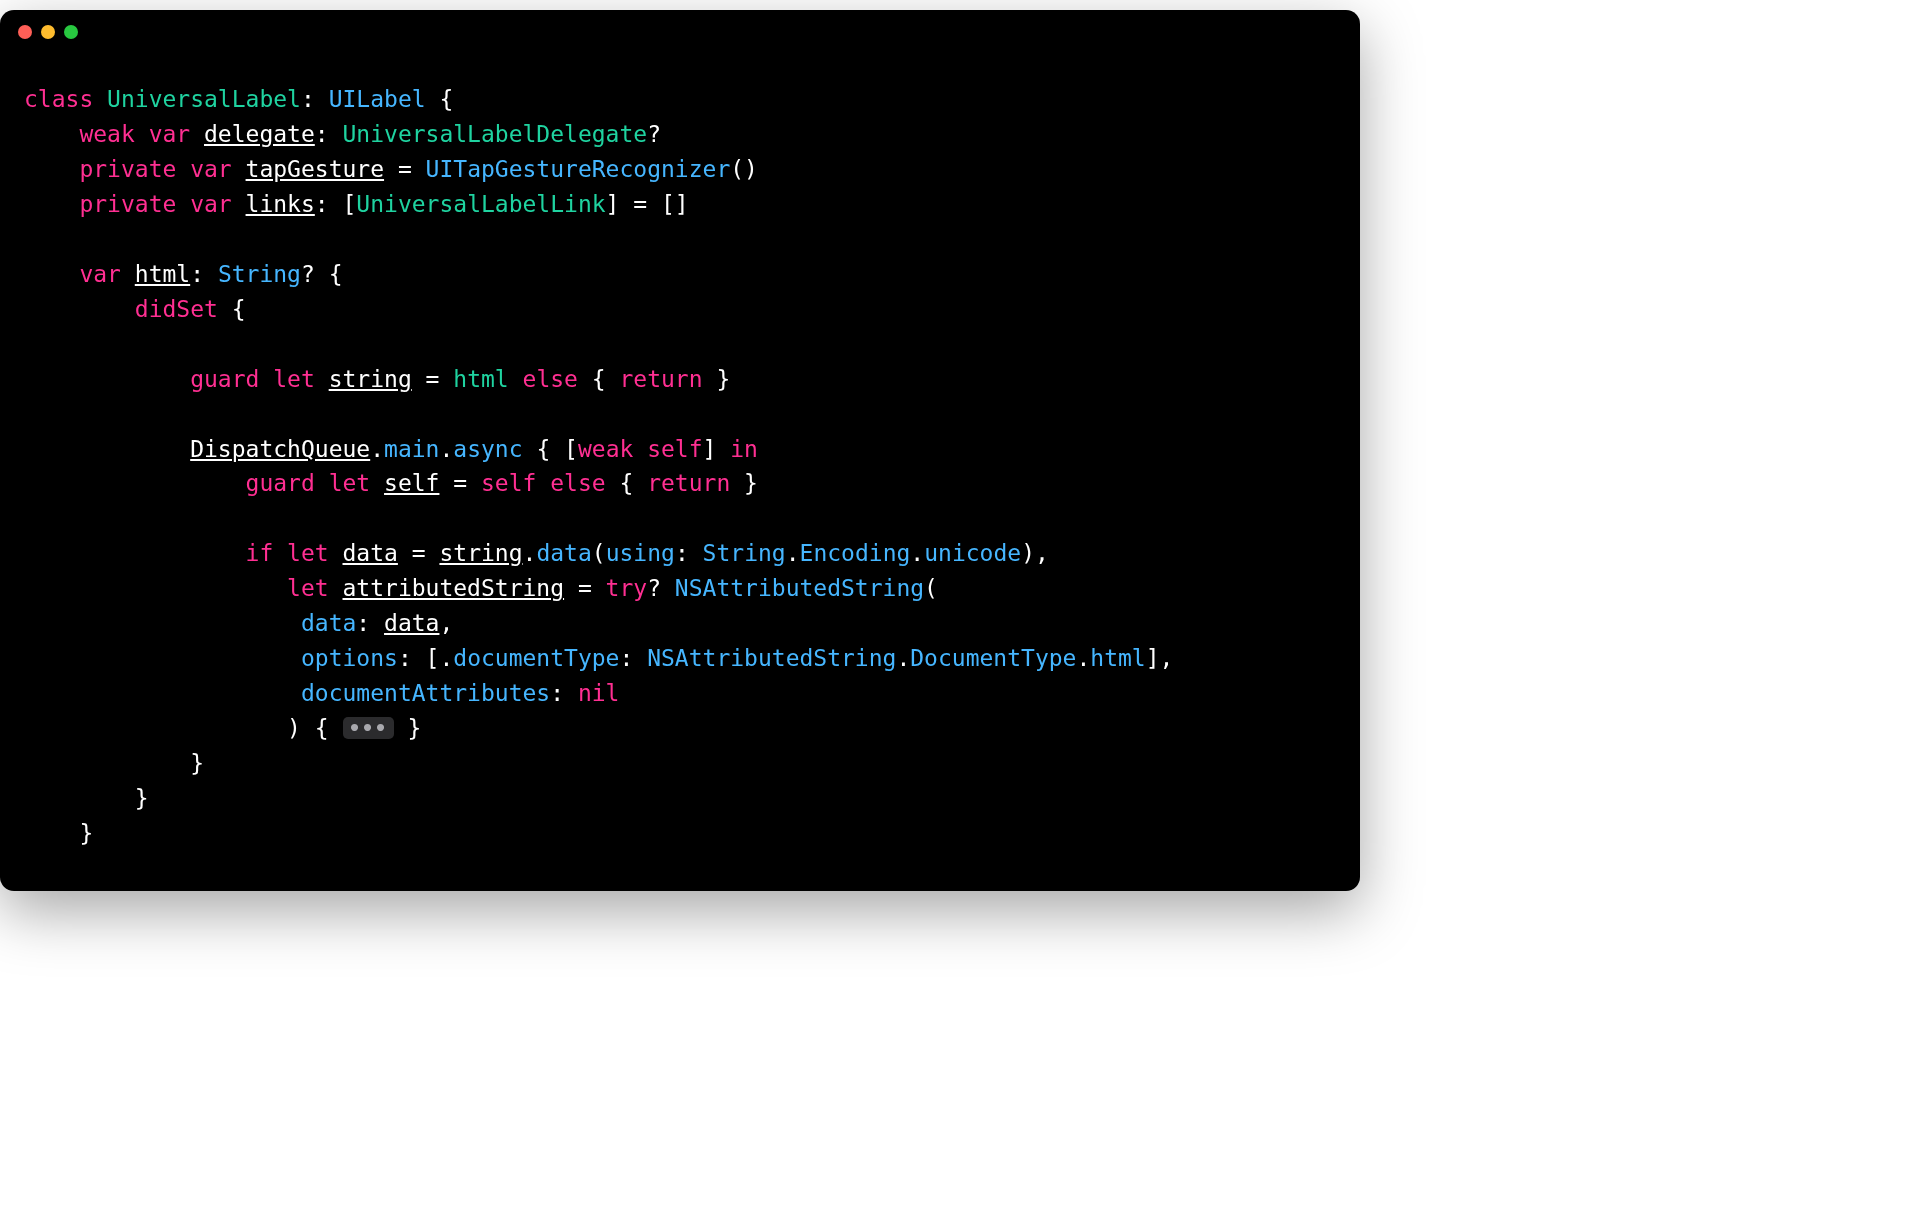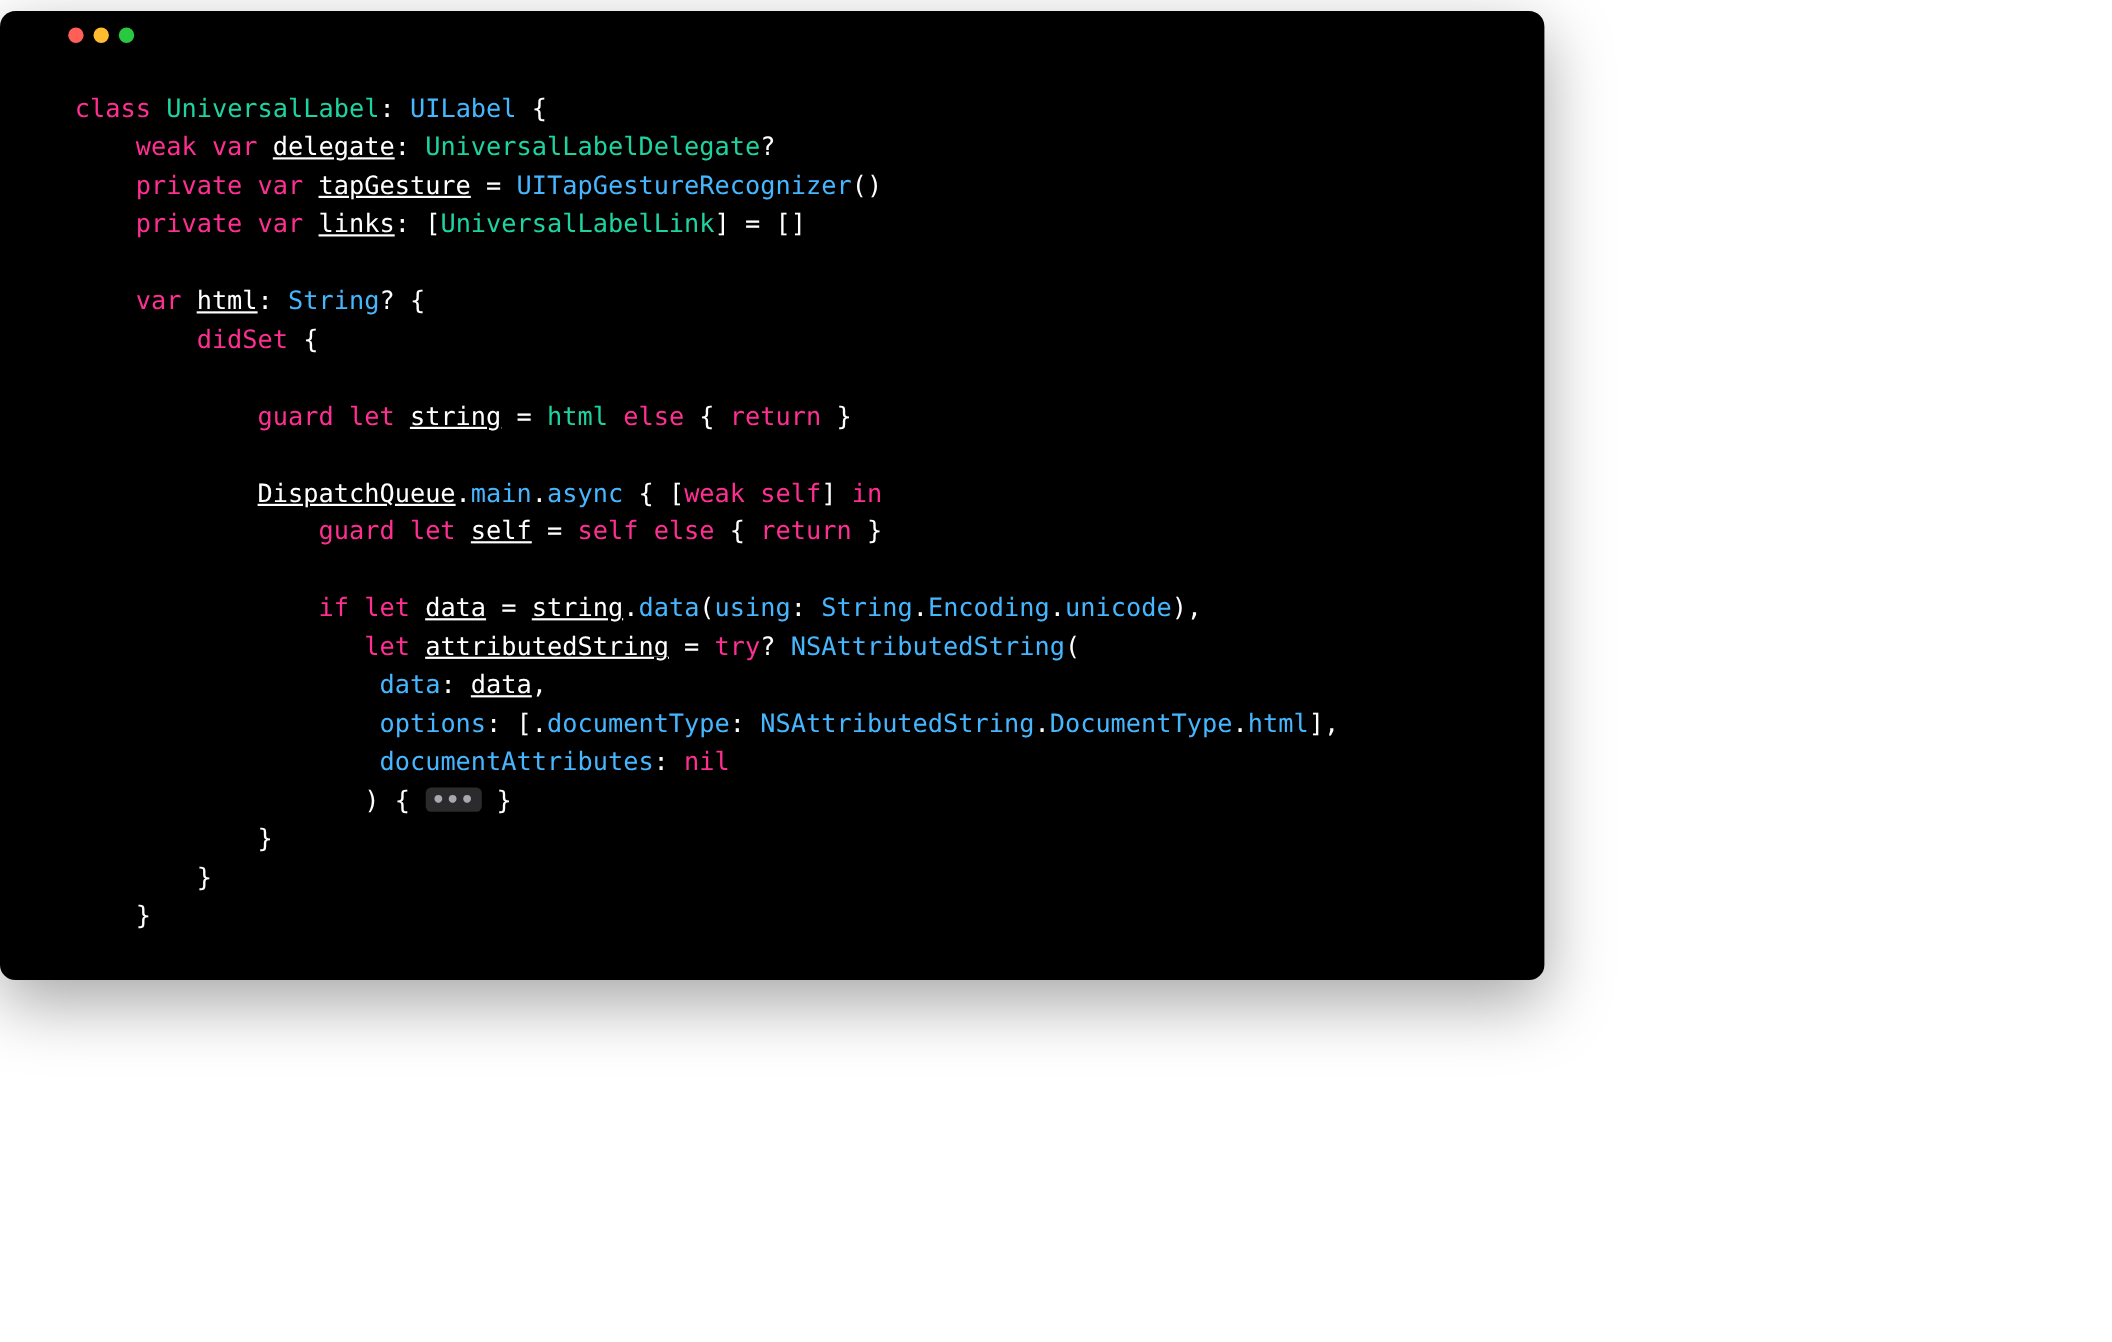--- a/index.html
+++ b/index.html
@@ -11,21 +11,20 @@
     align-items: flex-start;
     font-family: "SF Mono", "Menlo", "Consolas", monospace;
   }
   .window {
     width: 1360px;
     background: #000000;
     border-radius: 14px;
     box-shadow: 0 20px 60px rgba(0,0,0,0.35);
     overflow: hidden;
     margin-top: 10px;
-    padding-left: 44px;
   }
   .titlebar {
     height: 44px;
     display: flex;
     align-items: center;
     padding: 0 18px;
     gap: 9px;
   }
   .tl-dot {
     width: 14px;

